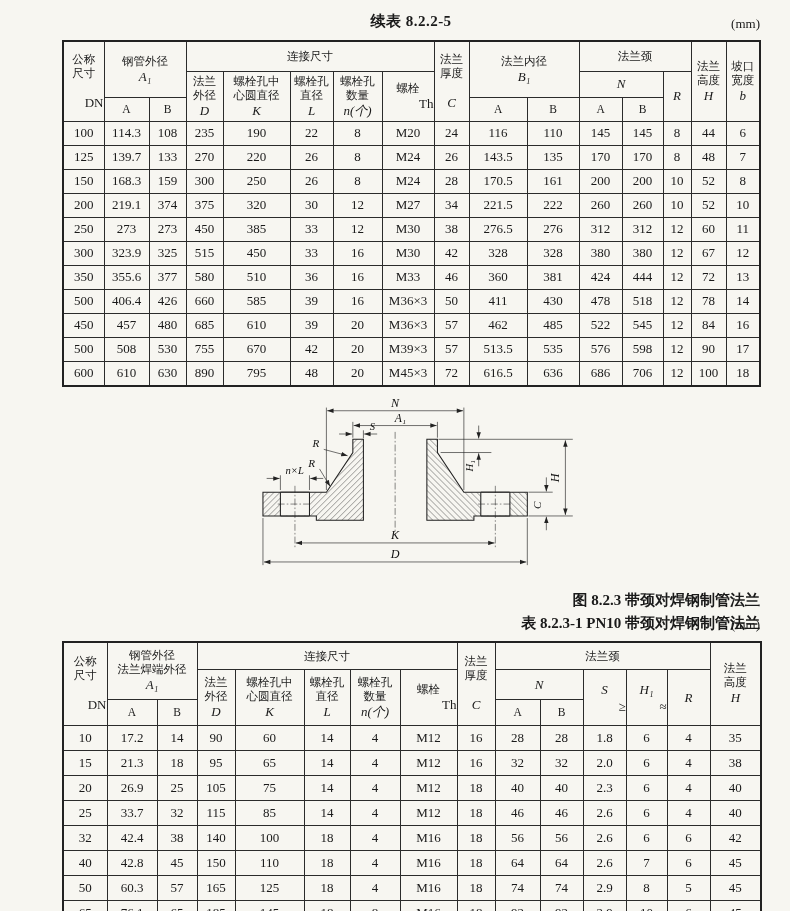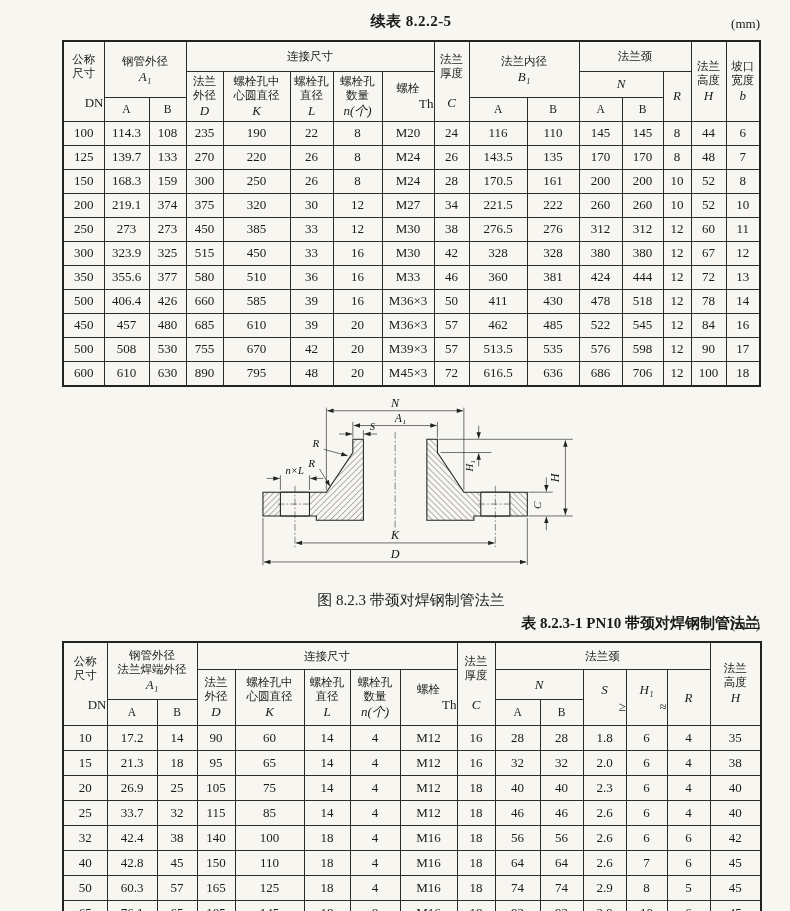--- a/index.html
+++ b/index.html
@@ -18,21 +18,21 @@
   th,td{border:1px solid #2b2b2b;text-align:center;vertical-align:middle;padding:0;font-weight:normal;}
   th{font-size:11.5px;line-height:1.22;}
   td{font-size:13px;height:23px;}
   .t2 td{height:24px;}
   .lbl{display:block;white-space:pre-line;}
   .sym{display:block;font-size:13px;font-style:italic;margin-top:1px;}
   .rm{font-style:normal;text-align:right;}
   .push .sym{margin-top:15px;}
   .it{font-style:italic;font-size:13px;}
   .figwrap{width:698px;text-align:center;margin:10px 0 2px 0;}
-  .figcap{width:698px;text-align:center;font-weight:normal;font-size:15px;margin:6px 0 4px 0;}
+  .figcap{width:698px;text-align:right;font-weight:bold;font-size:15px;margin:6px 0 4px 0;}
   .tblcap{position:relative;width:698px;text-align:right;font-weight:bold;font-size:15px;margin:0 0 8px 0;}
   svg text{font-family:"Liberation Serif","DejaVu Serif",serif;font-style:italic;fill:#111;stroke:none;}
 </style>
 </head>
 <body>
 
 <div class="page">
 
   <div class="headline">
     <span class="title">续表 8.2.2-5</span>

